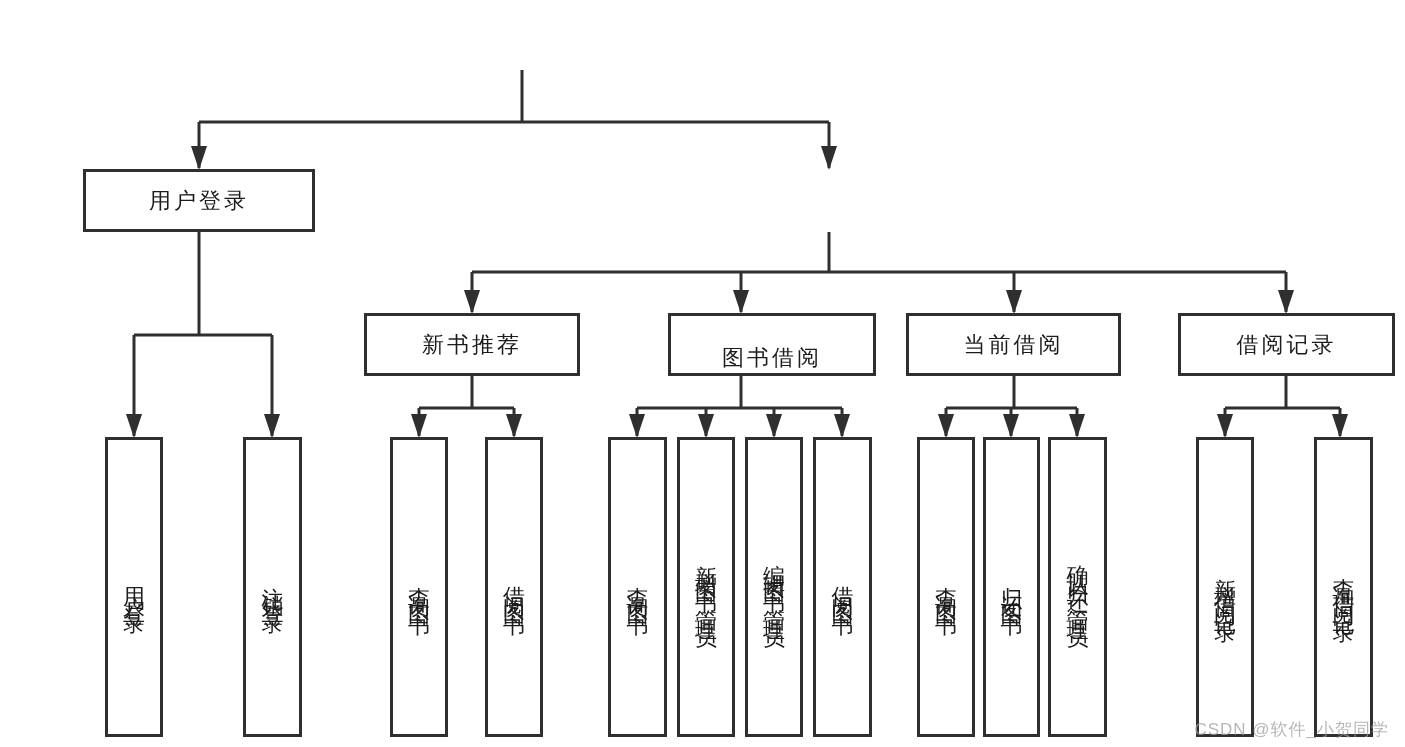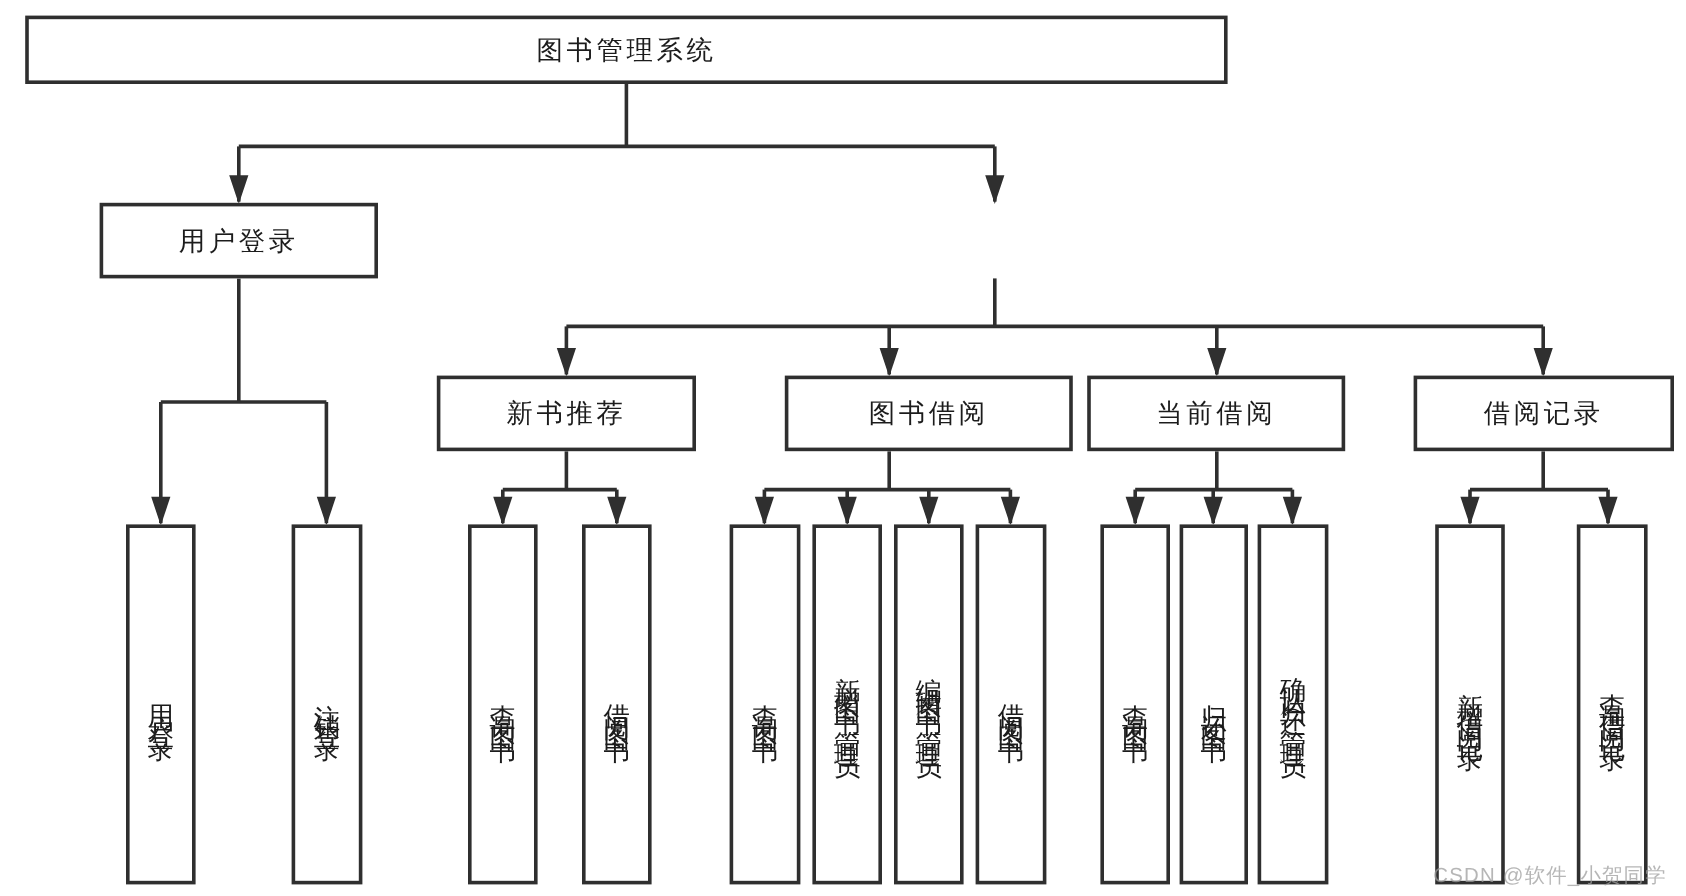--- a/index.html
+++ b/index.html
@@ -121,32 +121,29 @@
       <polygon points="766,414 782,414 774,438"></polygon>
       <polygon points="834,414 850,414 842,438"></polygon>
       <polygon points="938,414 954,414 946,438"></polygon>
       <polygon points="1003,414 1019,414 1011,438"></polygon>
       <polygon points="1069,414 1085,414 1077,438"></polygon>
       <polygon points="1217,414 1233,414 1225,438"></polygon>
       <polygon points="1332,414 1348,414 1340,438"></polygon>
     </g>
   </svg>
 
-  <div class="node" style="left:21px; top:13px; width:1002px; height:57px;">
-    <span class="hlabel">图书管理系统</span>
-  </div>
 
   <div class="node" style="left:83px; top:169px; width:232px; height:63px;">
     <span class="hlabel">用户登录</span>
   </div>
 
   <div class="node" style="left:364px; top:313px; width:216px; height:63px;">
     <span class="hlabel">新书推荐</span>
   </div>
-  <div class="node" style="left:654px; top:313px; width:240px; height:63px;">
+  <div class="node" style="left:668px; top:313px; width:208px; height:63px;align-items:flex-end;">
     <span class="hlabel">图书借阅</span>
   </div>
   <div class="node" style="left:906px; top:313px; width:215px; height:63px;">
     <span class="hlabel">当前借阅</span>
   </div>
   <div class="node" style="left:1178px; top:313px; width:217px; height:63px;">
     <span class="hlabel">借阅记录</span>
   </div>
 
   <div class="node" style="left:105px; top:437px; width:58px; height:300px;">

